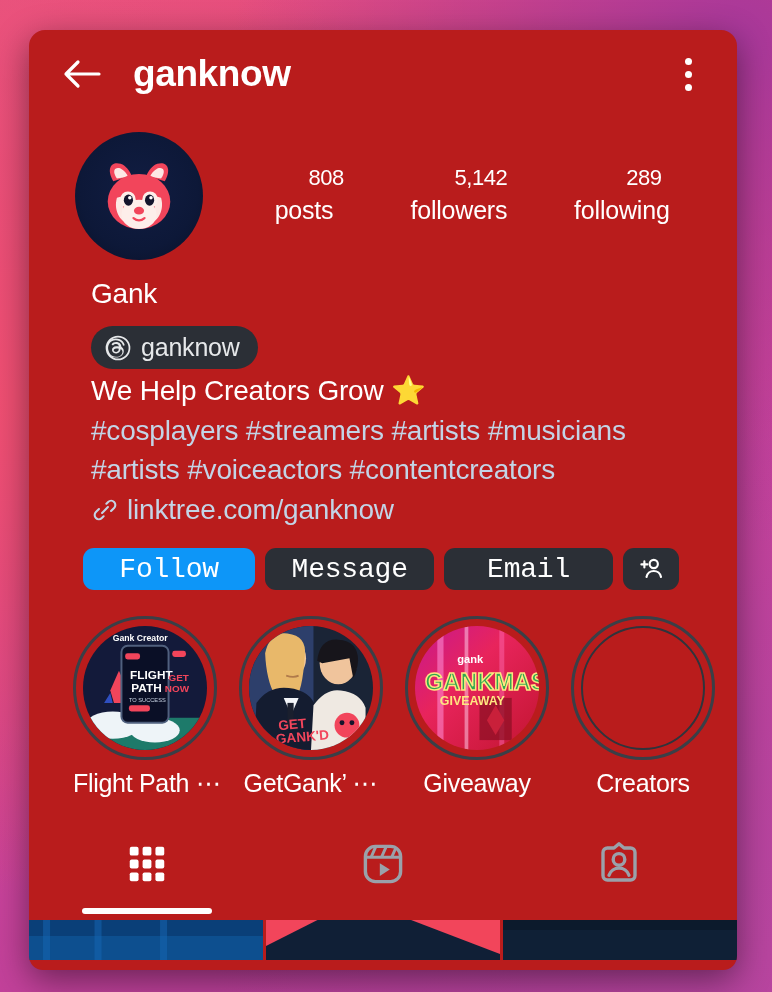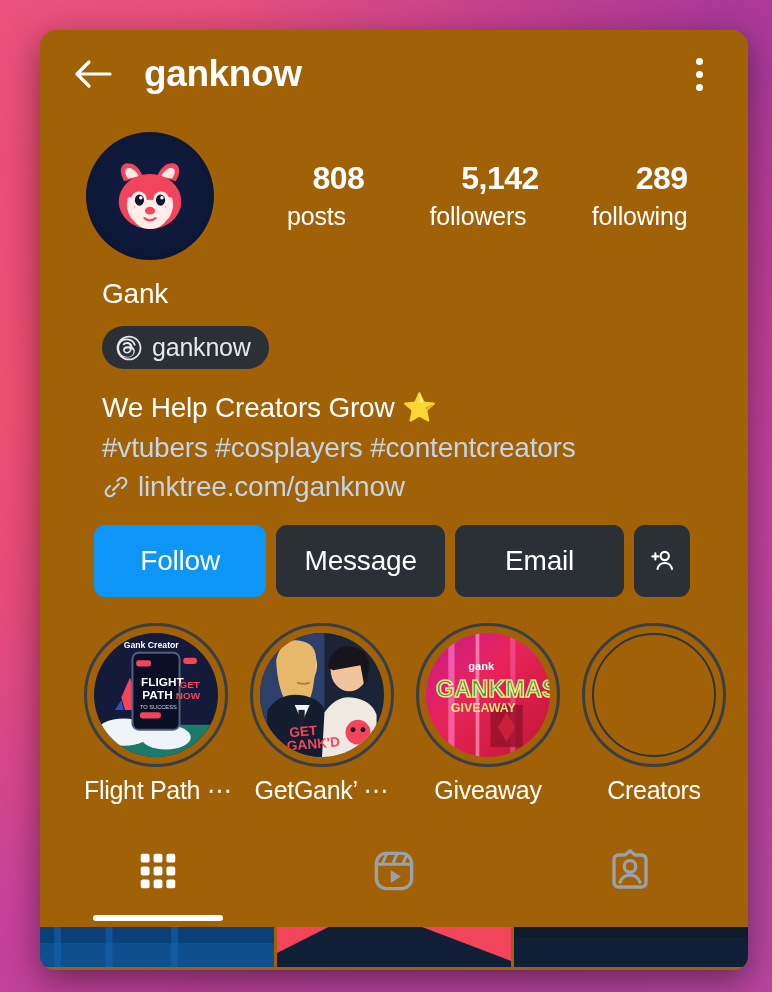--- a/index.html
+++ b/index.html
@@ -11,23 +11,23 @@
     background:
       radial-gradient(circle at 96% 4%, #a8389a 0%, rgba(168,56,154,0) 42%),
       radial-gradient(circle at 100% 96%, #b8459f 0%, rgba(184,69,159,0) 46%),
       radial-gradient(circle at 2% 40%, #ef4f72 0%, rgba(239,79,114,0) 52%),
       linear-gradient(150deg, #e8537f 0%, #e1477e 30%, #c7429a 62%, #ad3d9a 100%);
     position:relative;
   }
 
   
   #phone {
-    position:absolute; left:40px; top:30px;
+    position:absolute; left:29px; top:30px;
     width:708px; height:940px;
-    background:#a16207;
+    background:#b91c1c;
     border-radius:16px 16px 14px 14px;
     overflow:hidden;
     box-shadow:0 10px 34px rgba(0,0,0,.45);
   }
 
   
   .header { height:88px; display:flex; align-items:center; padding:0 26px 0 24px; }
   .back-btn { width:58px; height:58px; display:flex; align-items:center; justify-content:center; cursor:pointer; }
   .page-title { font-size:37px; color:#fff; font-weight:700; margin-left:22px; letter-spacing:-.4px; }
   .kebab { margin-left:auto; width:46px; height:46px; display:flex; flex-direction:column;
@@ -37,42 +37,42 @@
   
   .stats-row { display:flex; align-items:center; padding:14px 30px 0 46px; }
   .avatar {
     width:128px; height:128px; border-radius:50%;
     background:radial-gradient(circle at 50% 46%, #111d42 0%, #0d1838 62%, #091027 100%);
     flex:0 0 128px; position:relative; overflow:hidden;
     display:flex; align-items:center; justify-content:center;
   }
   .stats { display:flex; flex:1; justify-content:space-around; padding-left:28px; padding-right:4px; }
   .stat { text-align:center; cursor:pointer; }
-  .stat .num { font-size:32px; color:#fff; font-weight:700; line-height:1.22; letter-spacing:-.5px;margin-left:44px; }
+  .stat .num { font-size:22px; color:#fff; font-weight:400; line-height:1.22; letter-spacing:-.5px;margin-left:44px; }
   .stat .lbl { font-size:25px; color:#fff; line-height:1.3; margin-top:2px; letter-spacing:-.2px; }
 
   
   .bio { padding:16px 30px 0 62px; }
   .display-name { font-size:28px; color:#fff; line-height:1.3; letter-spacing:-.2px; }
   .threads-pill {
     display:inline-flex; align-items:center; gap:10px;
     background:#2b2f36; border-radius:22px; padding:7px 18px 7px 14px;
     margin-top:14px; cursor:pointer;
   }
   .threads-pill .tname { font-size:25px; color:#e6e8ea; letter-spacing:-.2px; }
-  .bio-line { font-size:28px; color:#fff; margin-top:19px; line-height:1.4; letter-spacing:-.2px; }
+  .bio-line { font-size:28px; color:#fff; margin-top:2px; line-height:1.4; letter-spacing:-.2px; }
   .tags { font-size:28px; color:#c3d4e6; line-height:1.42; letter-spacing:-.2px; }
   .link-row { display:flex; align-items:center; gap:8px; margin-top:4px; cursor:pointer; }
   .link-row .ltxt { font-size:28px; color:#c3d4e6; letter-spacing:-.2px; }
 
   
   .actions { display:flex; gap:10px; padding:22px 58px 0 54px; }
   .btn {
-    height:72px; border-radius:11px; display:flex; align-items:center; justify-content:center;
-    font-size:28px; cursor:pointer; letter-spacing:-.2px;
+    height:42px; border-radius:11px; display:flex; align-items:center; justify-content:center;
+    font-size:28px; cursor:pointer; letter-spacing:-.2px;font-family:Liberation Mono, monospace;
   }
   .btn-follow { flex:1.02; background:#0d96f8; color:#fff; }
   .btn-grey { flex:1; background:#2b2f36; color:#fff; }
   .btn-icon { width:56px; flex:0 0 56px; background:#2b2f36; }
 
   
   .highlights { display:flex; gap:22px; padding:26px 0 0 44px; }
   .hl { width:144px; flex:0 0 144px; text-align:center; cursor:pointer; }
   .hl-ring {
     width:144px; height:144px; border-radius:50%;
@@ -154,21 +154,22 @@
 
     <div class="threads-pill">
       <svg width="26" height="26" viewBox="0 0 24 24">
         <circle cx="12" cy="12" r="10.6" fill="none" stroke="#e6e8ea" stroke-width="1.6"></circle>
         <path d="M15.6 11.9c-.1-.05-.2-.1-.3-.14-.18-3.3-1.98-5.2-5-5.22h-.04c-1.8 0-3.3.77-4.22 2.17l1.37.94c.69-1.04 1.77-1.27 2.85-1.27h.03c.84 0 1.47.25 1.88.73.3.35.5.83.6 1.44-.75-.13-1.56-.17-2.42-.12-2.43.14-3.99 1.55-3.88 3.52.05 1 .55 1.86 1.41 2.42.72.47 1.65.7 2.62.65 1.28-.07 2.28-.56 2.98-1.45.53-.68.87-1.55 1.02-2.66.62.37 1.07.87 1.32 1.46.43 1.01.46 2.67-.89 4.02-1.18 1.18-2.6 1.69-4.74 1.7-2.38-.02-4.18-.78-5.35-2.26C3.43 15.5 2.86 13.62 2.84 12c.02-1.62.59-3.5 1.68-4.88C5.69 5.64 7.49 4.88 9.87 4.86c2.4.02 4.23.78 5.44 2.27.6.73 1.04 1.65 1.34 2.72l1.6-.43c-.36-1.32-.93-2.46-1.7-3.4C15.02 4.1 12.75 3.15 9.88 3.13h-.01C7 3.15 4.76 4.1 3.3 5.97 2 7.63 1.33 9.94 1.3 12v.01c.03 2.05.7 4.36 2 6.02 1.46 1.87 3.7 2.82 6.57 2.84h.01c2.55-.02 4.35-.69 5.83-2.17 1.94-1.93 1.88-4.35 1.24-5.84-.46-1.07-1.34-1.94-2.55-2.52zM10.3 15.6c-1.07.06-2.18-.42-2.24-1.45-.04-.77.55-1.62 2.31-1.72.2-.01.4-.02.59-.02.64 0 1.24.06 1.78.18-.2 2.5-1.38 2.95-2.44 3.01z" fill="#e6e8ea"></path>
       </svg>
       <span class="tname">ganknow</span>
     </div>
 
     <div class="bio-line">We Help Creators Grow ⭐</div>
-    <div class="tags">#vtubers #cosplayers #contentcreators</div>
+    <div class="tags">#cosplayers #streamers #artists #musicians</div>
+    <div class="tags">#artists #voiceactors #contentcreators</div>
 
     <div class="link-row">
       <svg width="28" height="28" viewBox="0 0 24 24">
         <path d="M9.5 14.5 L14.5 9.5" stroke="#c3d4e6" stroke-width="1.8" stroke-linecap="round" fill="none"></path>
         <path d="M13.2 6.6 l1.5-1.5 a3.6 3.6 0 0 1 5.1 5.1 l-2.6 2.6" stroke="#c3d4e6" stroke-width="1.8" stroke-linecap="round" fill="none"></path>
         <path d="M10.8 17.4 l-1.5 1.5 a3.6 3.6 0 0 1 -5.1 -5.1 l2.6 -2.6" stroke="#c3d4e6" stroke-width="1.8" stroke-linecap="round" fill="none"></path>
       </svg>
       <span class="ltxt">linktree.com/ganknow</span>
     </div>
   </div>

